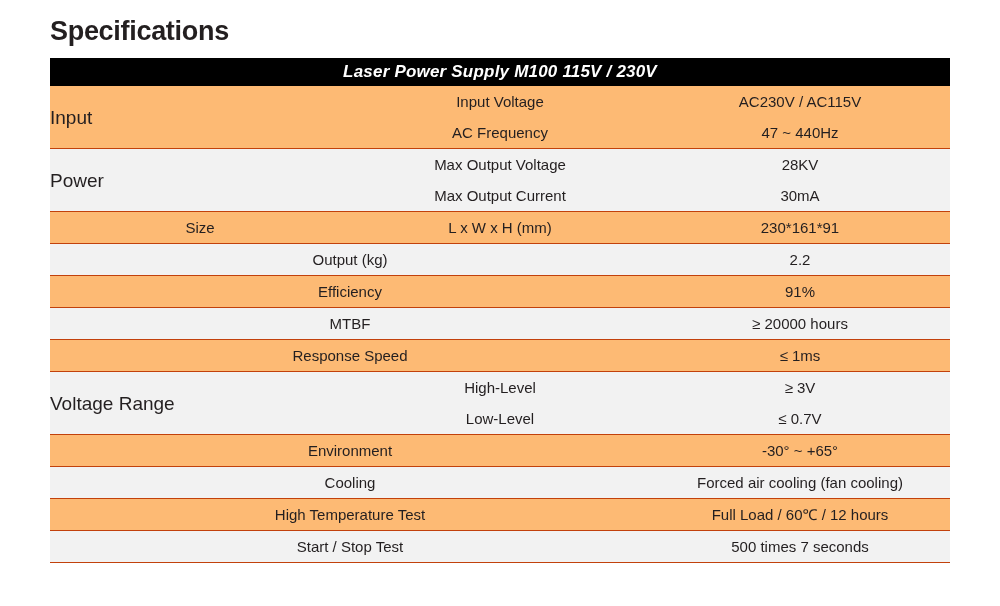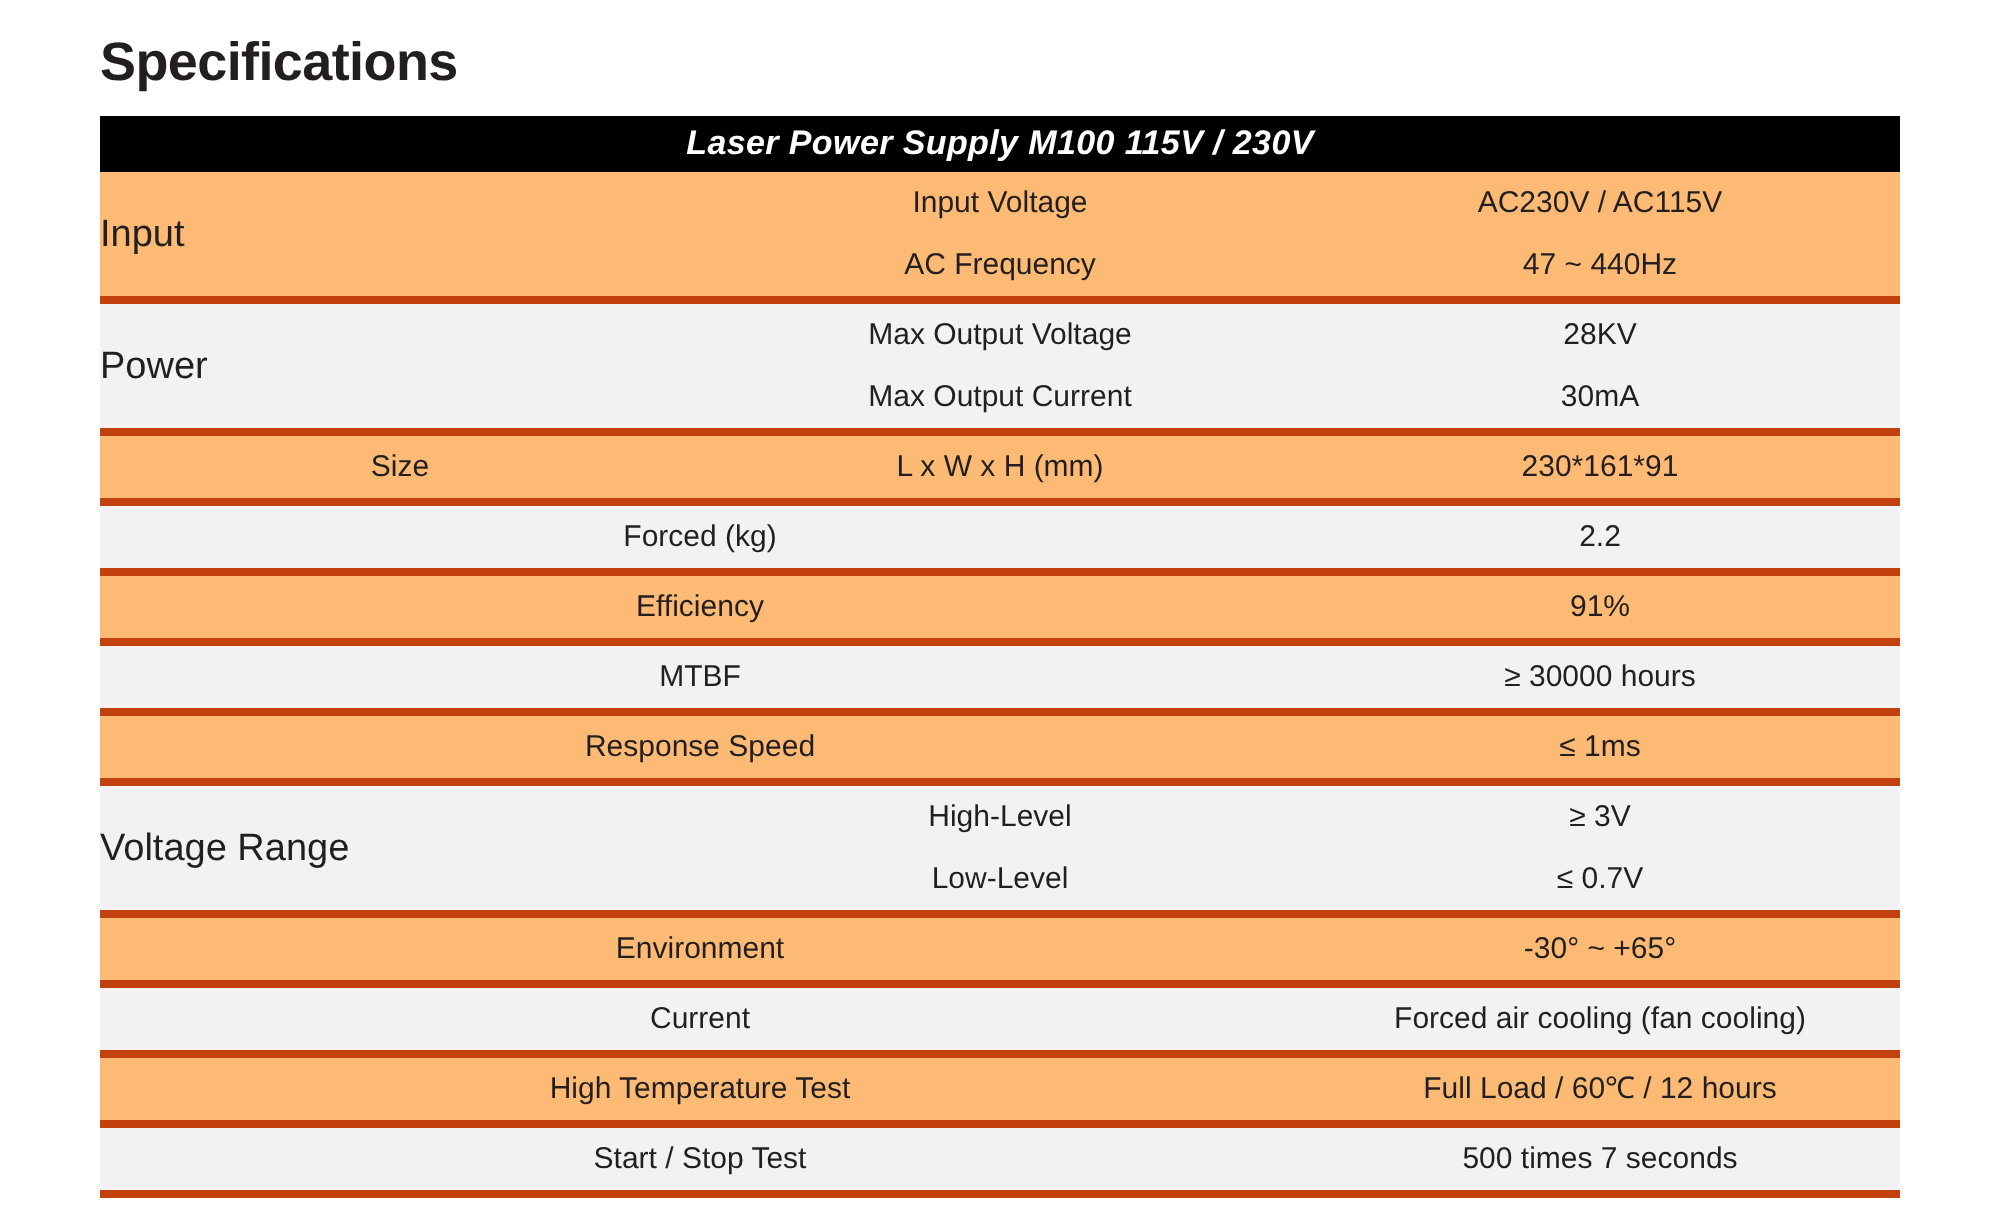--- a/index.html
+++ b/index.html
@@ -56,21 +56,21 @@
     height: 31px;
     line-height: 31px;
     color: #231f20;
     vertical-align: middle;
     white-space: nowrap;
   }
   .row-white td { background: #fdba74; }
   .row-gray  td { background: #f2f2f2; margin-top: 24px; }
 
   .sep-right { border-right: 1px solid #d8d8d8; }
-  .rowline   { border-bottom: 4px solid #c2410c; }
+  .rowline   { border-bottom: 1px solid #c2410c; }
 
   
   .c1 { width: 265px; text-align: center; }
   .c2 { width: 260px; }
   .c3 { width: 375px; }
   .c12 { width: 525px; }
 
   .group-label {
     font-size: 19px;
     text-align: left;
@@ -109,32 +109,32 @@
         <td class="cell c3">30mA</td>
       </tr>
 
       <tr class="row-white rowline">
         <td class="cell c1 sep-right">Size</td>
         <td class="cell c2 sep-right">L x W x H (mm)</td>
         <td class="cell c3">230*161*91</td>
       </tr>
 
       <tr class="row-gray rowline">
-        <td class="cell c12 sep-right" colspan="2">Forced (kg)</td>
+        <td class="cell c12 sep-right" colspan="2">Output (kg)</td>
         <td class="cell c3">2.2</td>
       </tr>
 
       <tr class="row-white rowline">
         <td class="cell c12 sep-right" colspan="2">Efficiency</td>
         <td class="cell c3">91%</td>
       </tr>
 
       <tr class="row-gray rowline">
         <td class="cell c12 sep-right" colspan="2">MTBF</td>
-        <td class="cell c3">≥ 30000 hours</td>
+        <td class="cell c3">≥ 20000 hours</td>
       </tr>
 
       <tr class="row-white rowline">
         <td class="cell c12 sep-right" colspan="2">Response Speed</td>
         <td class="cell c3">≤ 1ms</td>
       </tr>
 
       <tr class="row-gray">
         <td class="cell c1 group-label sep-right" rowspan="2">Voltage Range</td>
         <td class="cell c2 sep-right">High-Level</td>
@@ -144,21 +144,21 @@
         <td class="cell c2 sep-right">Low-Level</td>
         <td class="cell c3">≤ 0.7V</td>
       </tr>
 
       <tr class="row-white rowline">
         <td class="cell c12 sep-right" colspan="2">Environment</td>
         <td class="cell c3">-30° ~ +65°</td>
       </tr>
 
       <tr class="row-gray rowline">
-        <td class="cell c12 sep-right" colspan="2">Current</td>
+        <td class="cell c12 sep-right" colspan="2">Cooling</td>
         <td class="cell c3">Forced air cooling (fan cooling)</td>
       </tr>
 
       <tr class="row-white rowline">
         <td class="cell c12 sep-right" colspan="2">High Temperature Test</td>
         <td class="cell c3">Full Load / 60℃ / 12 hours</td>
       </tr>
 
       <tr class="row-gray rowline">
         <td class="cell c12 sep-right" colspan="2">Start / Stop Test</td>

